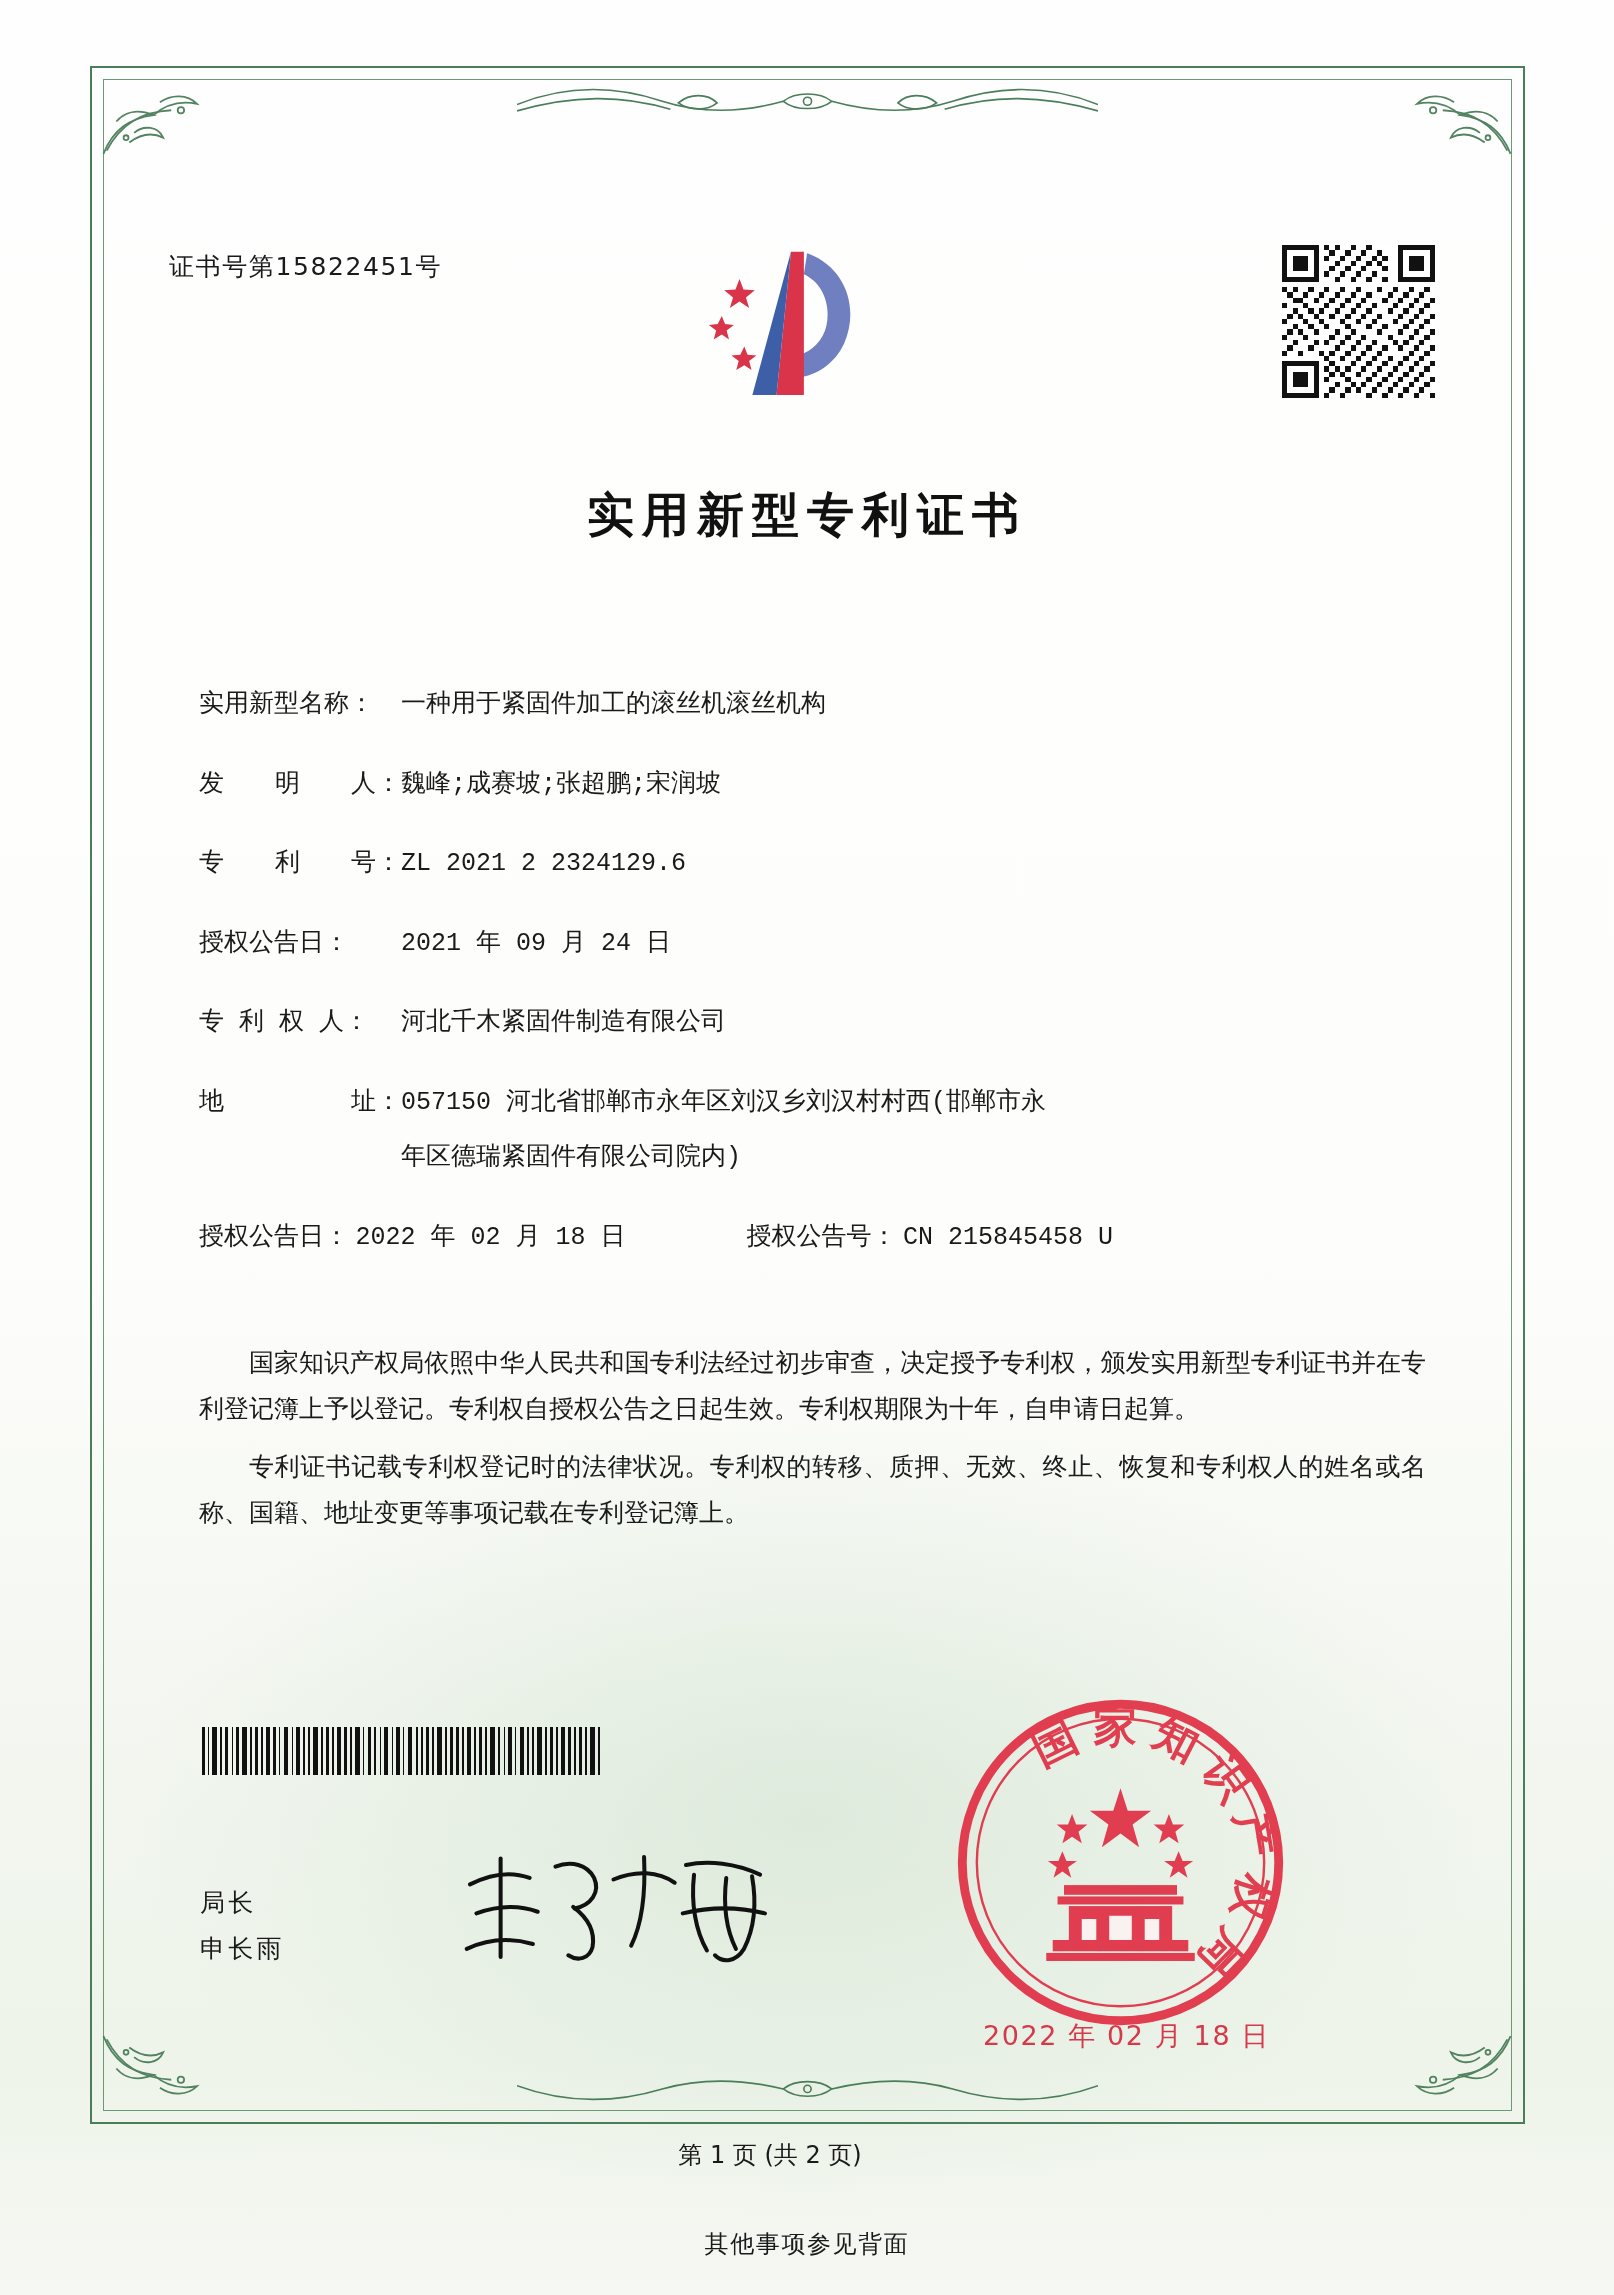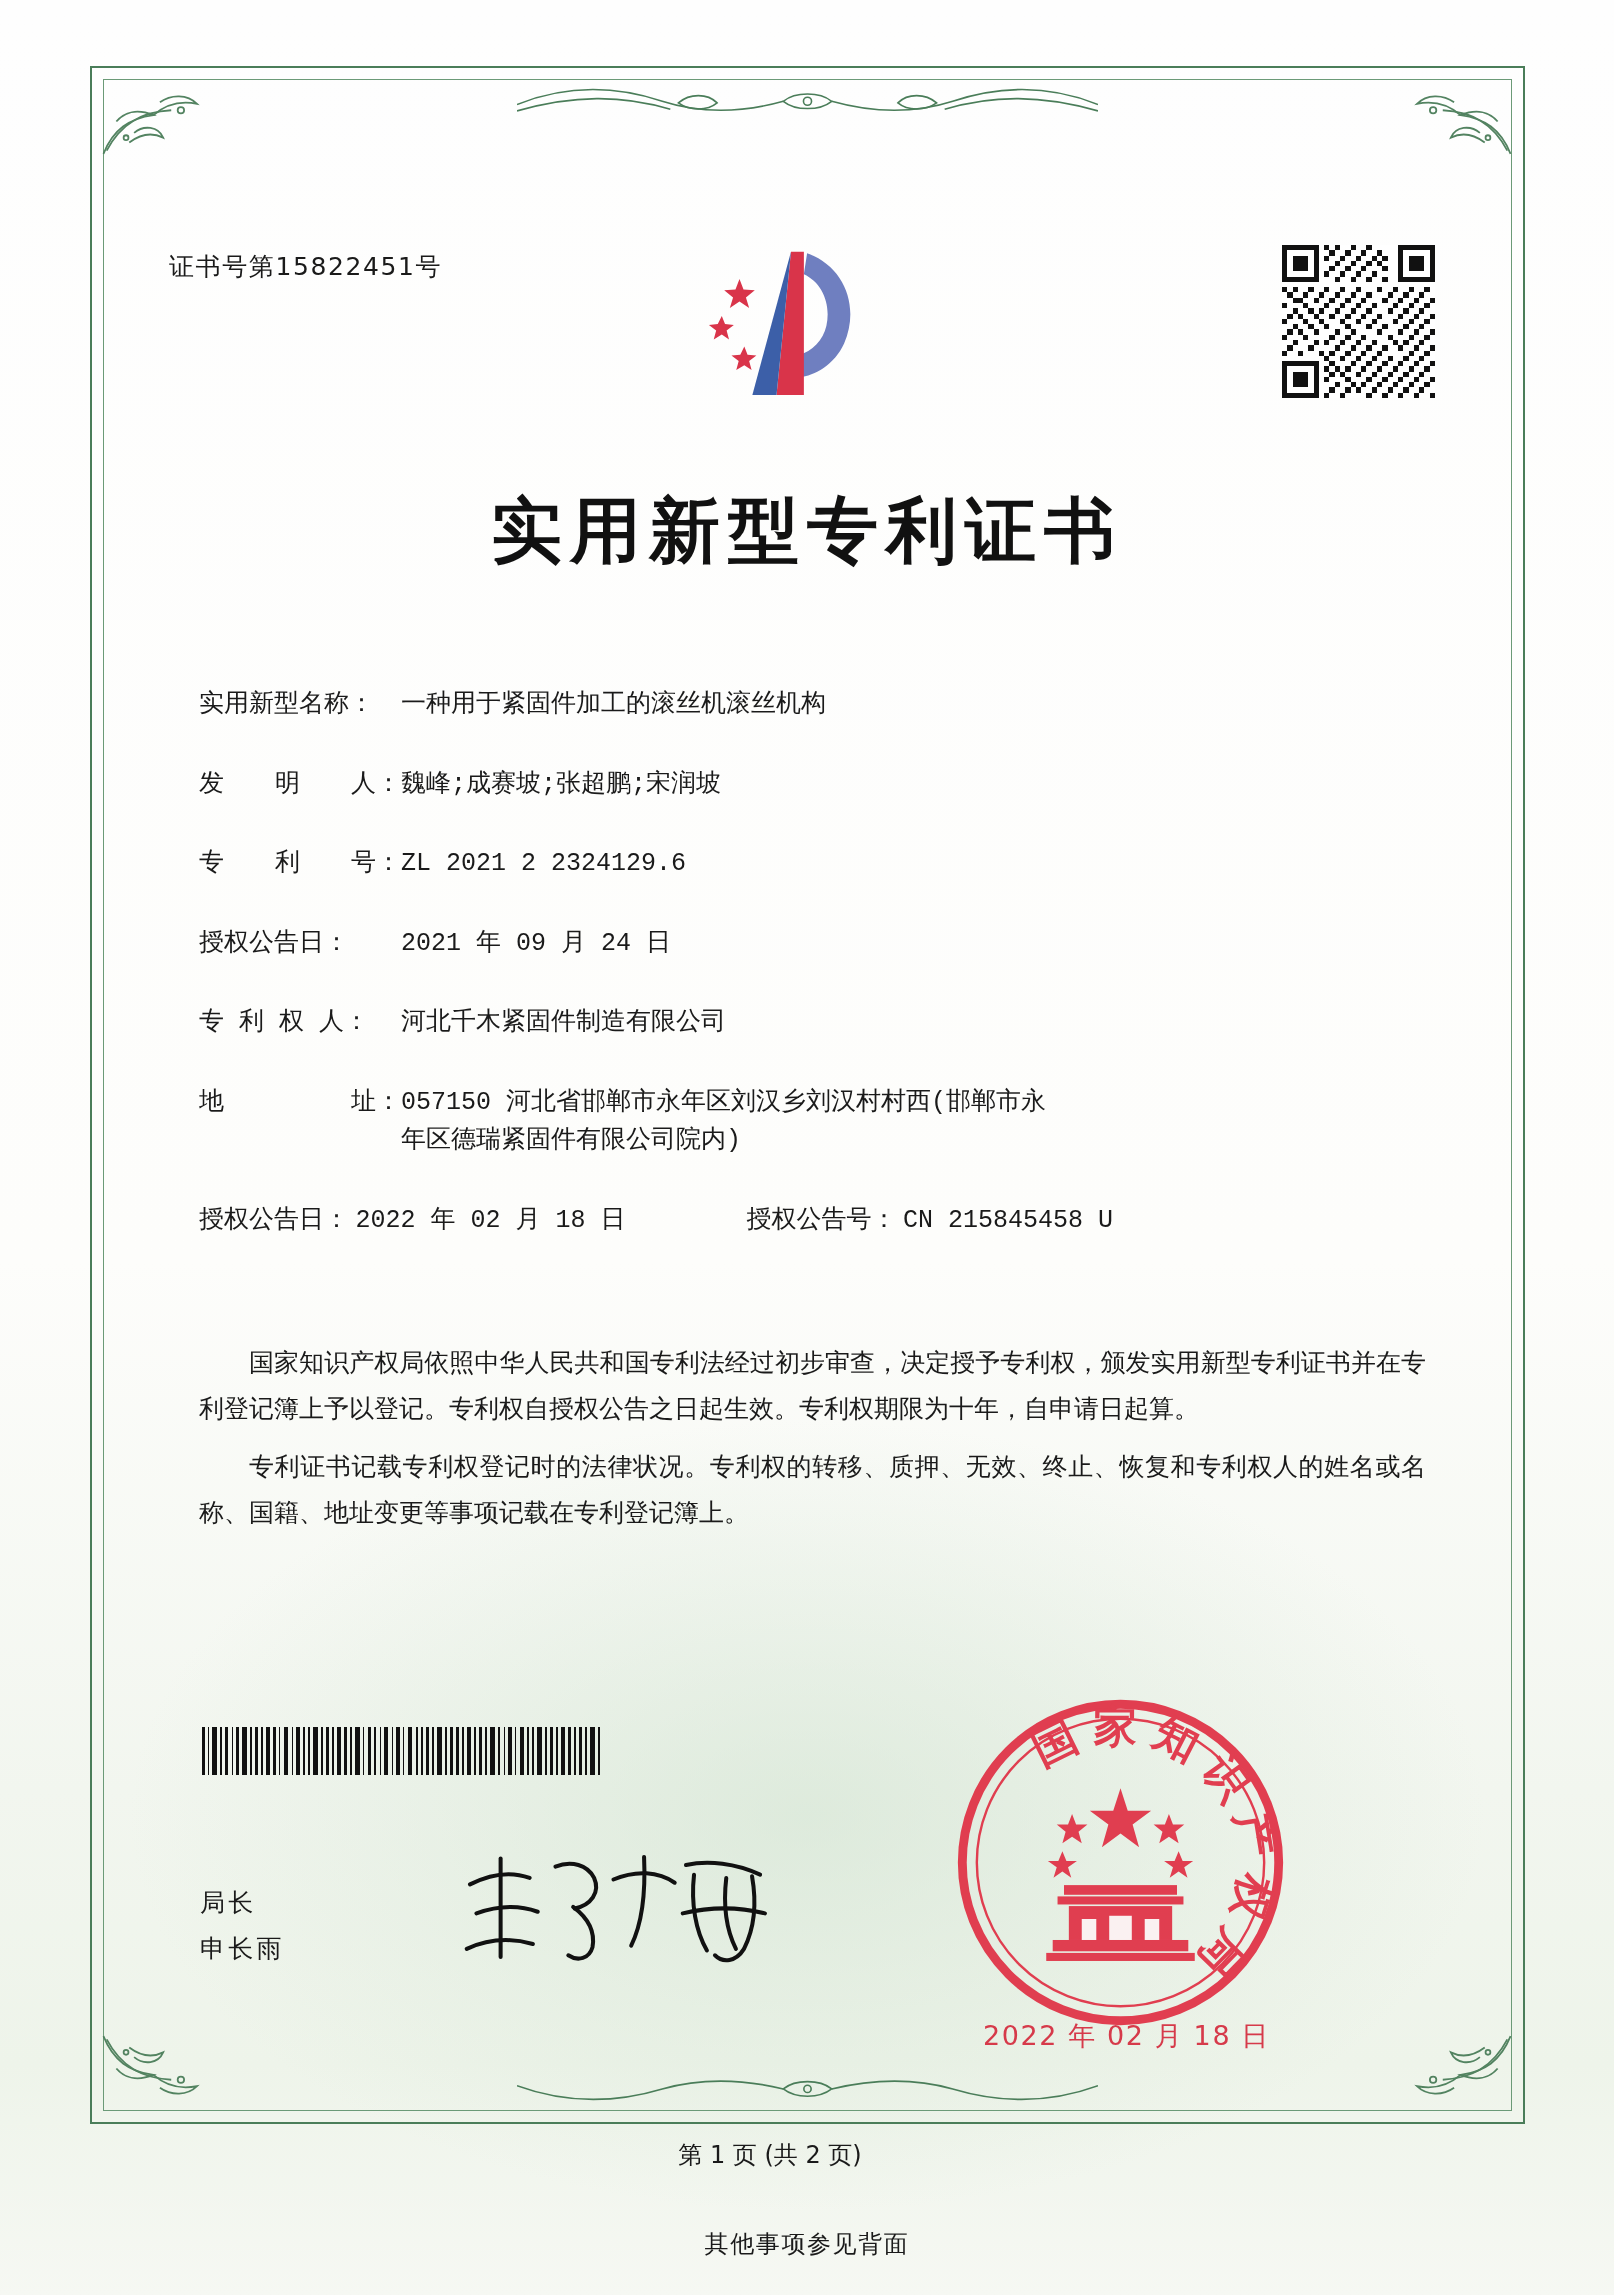--- a/index.html
+++ b/index.html
@@ -91,21 +91,21 @@
     left: 1282px; top: 245px;
     width: 153px; height: 153px;
   }
   .qr svg { width: 100%; height: 100%; display: block; }
 
   .title {
     position: absolute;
     left: 0; top: 484px;
     width: 1614px;
     text-align: center;
-    font-size: 71px;
+    font-size: 47px;
     font-weight: bold;
     letter-spacing: 8px;
     color: #111;
     font-family: "DejaVu Sans", "Liberation Sans", sans-serif;
   }
 
   .fields {
     position: absolute;
     left: 199px; top: 686px;
     width: 1227px;
@@ -127,21 +127,21 @@
   .field-label.spread {
     display: flex;
     justify-content: space-between;
   }
   .field-value {
     flex: 1;
     word-break: break-word;
   }
   .field-value .indent2 {
     display: block;
-    margin-top: 1px;
+    margin-top: 18px;
   }
   .row-inline {
     display: flex;
     align-items: flex-start;
     margin-bottom: 32px;
     line-height: 1.5;
   }
   .row-inline .seg1-label { white-space: nowrap; }
   .row-inline .seg1-value { margin-left: 6.5px; white-space: nowrap; }
   .row-inline .gap { width: 121px; }

